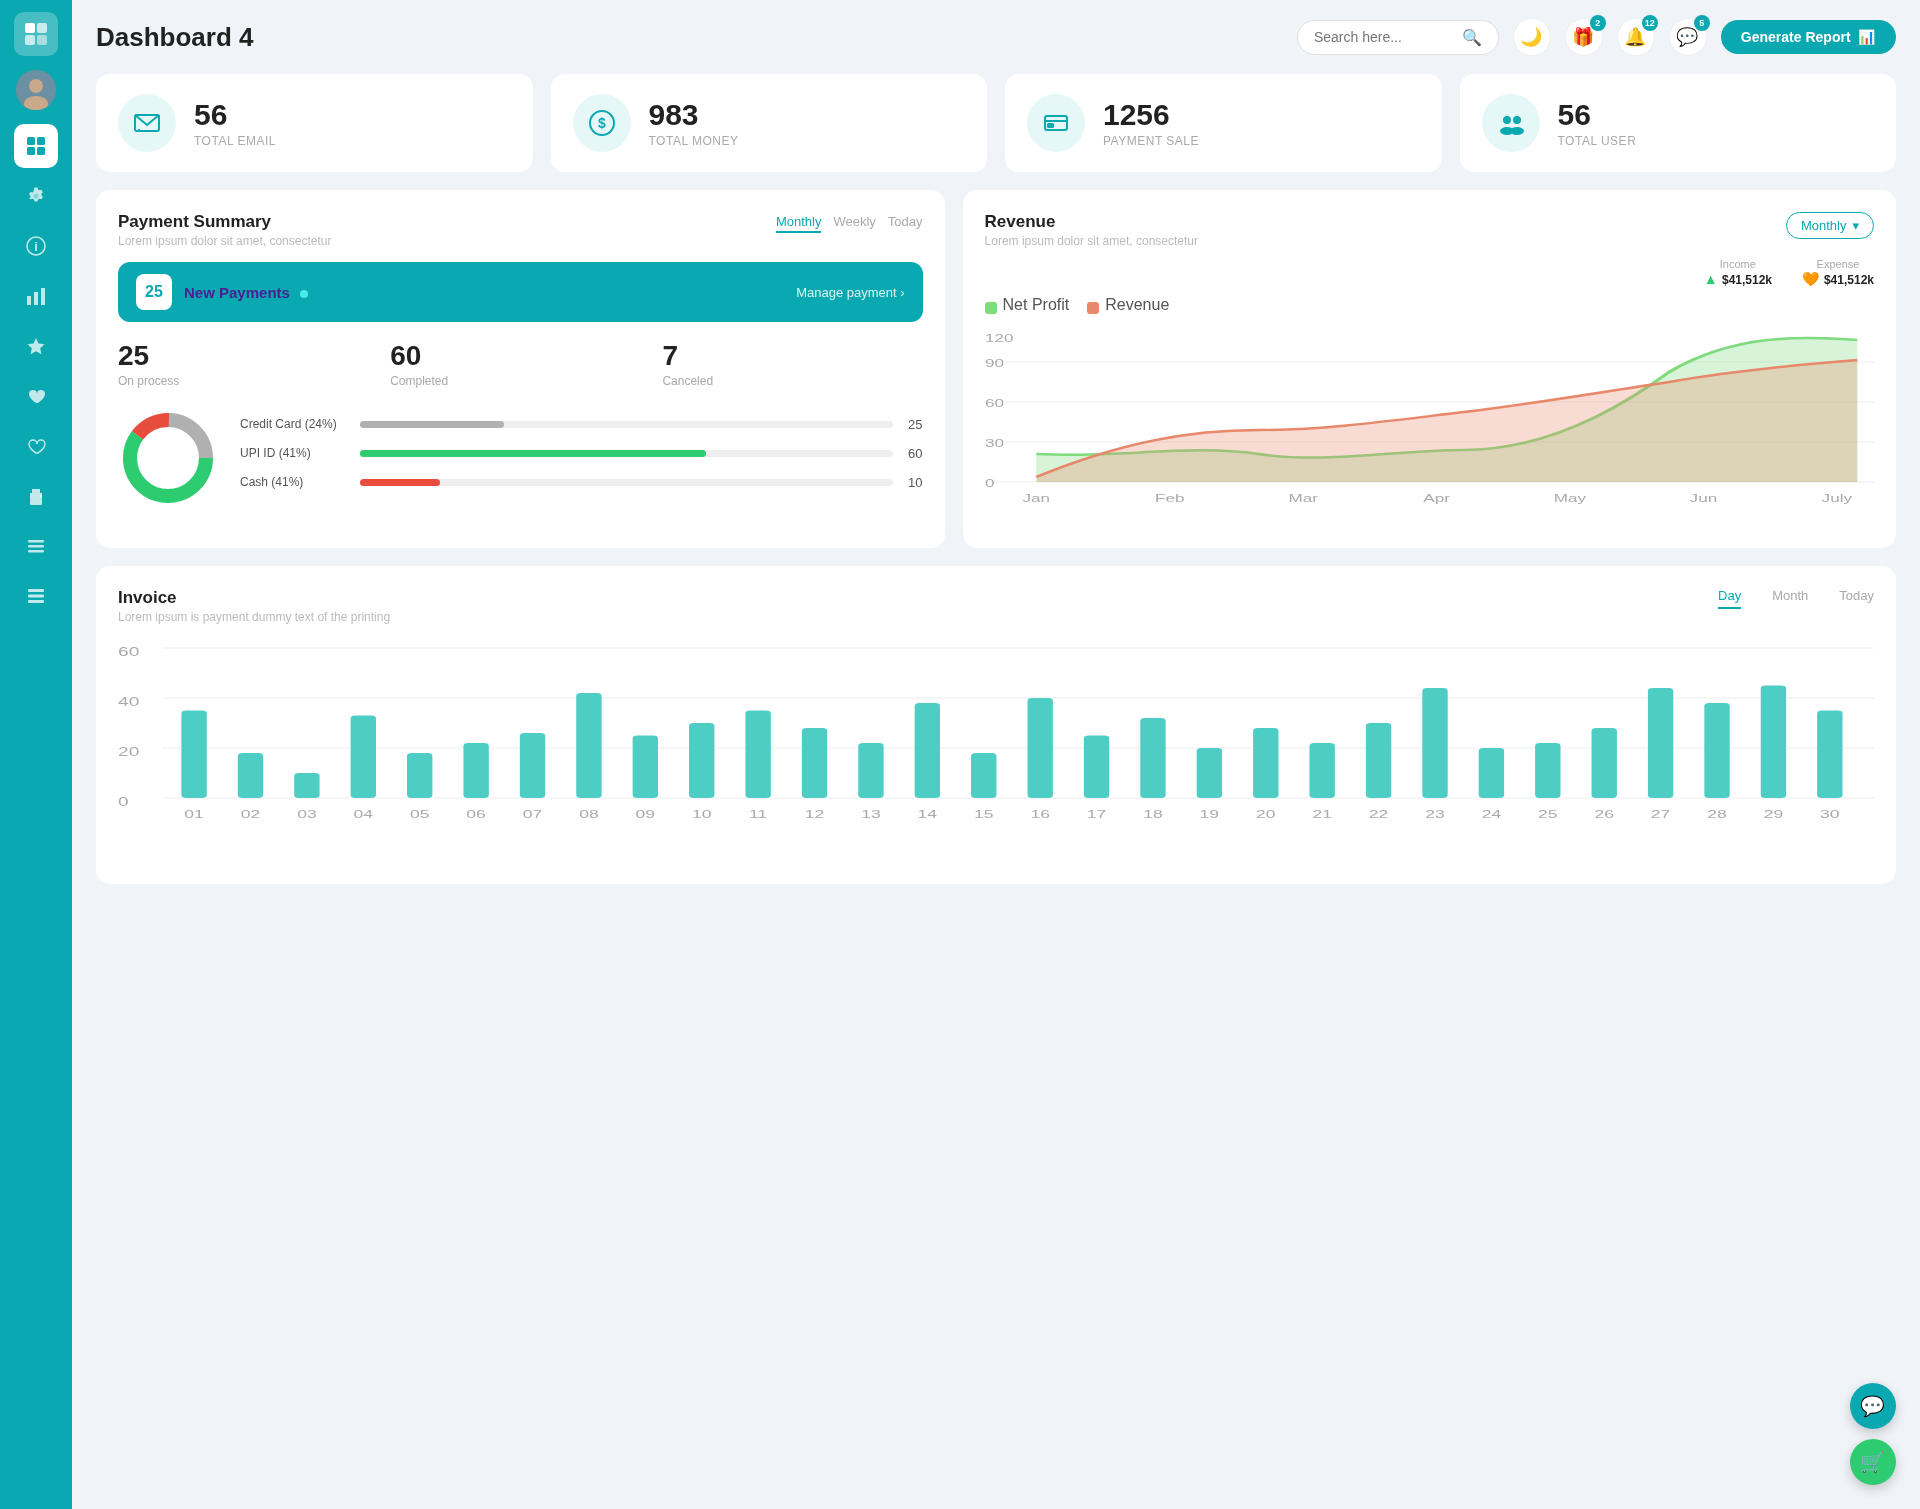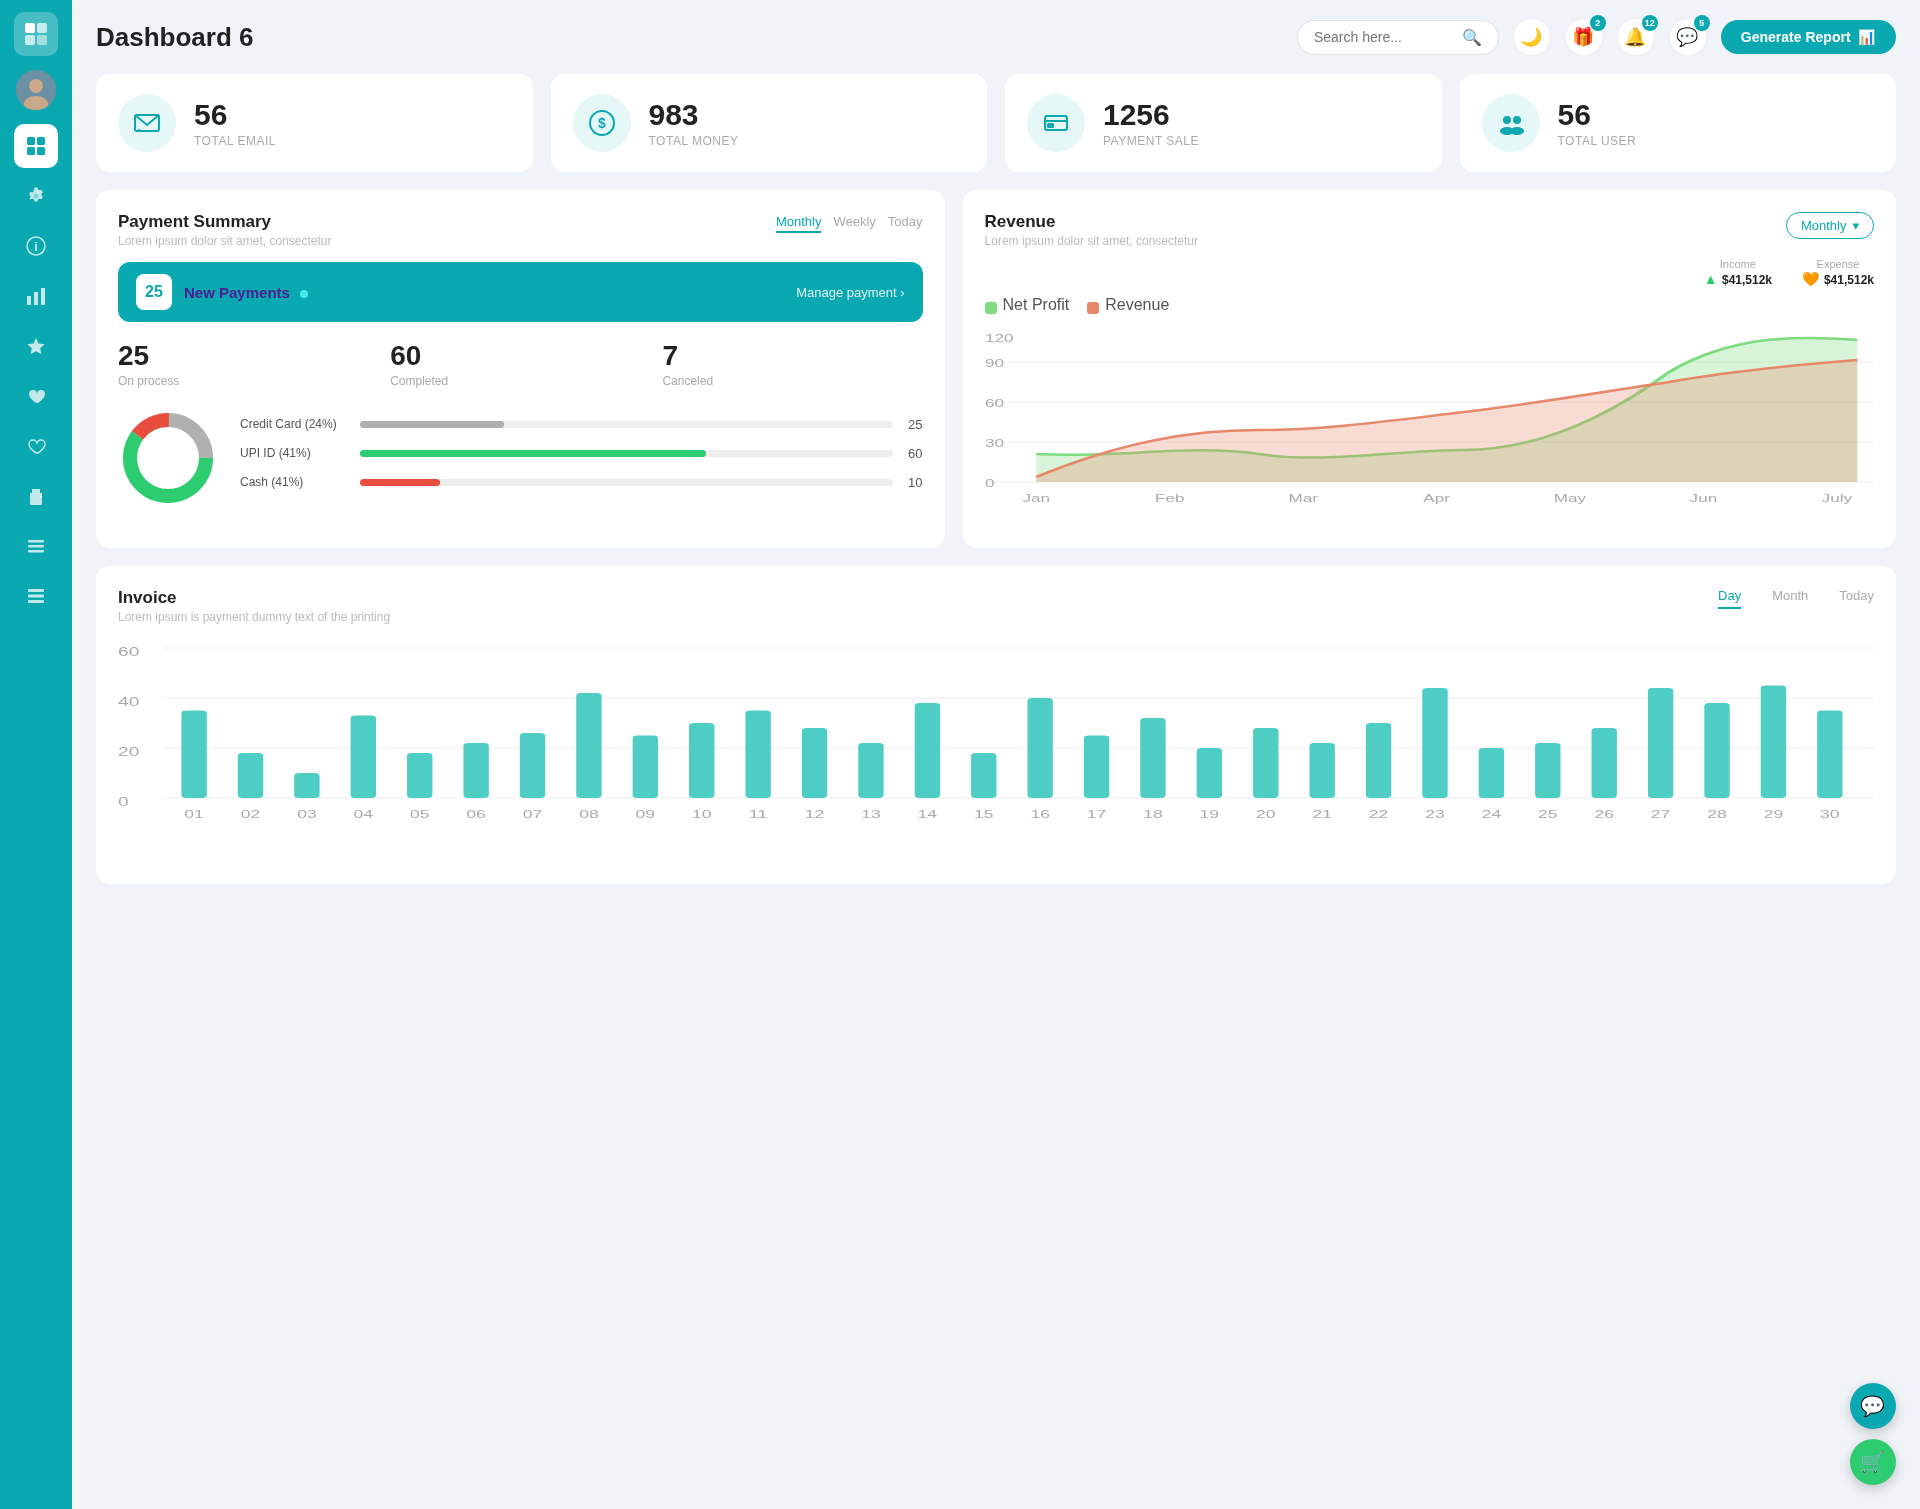--- a/index.html
+++ b/index.html
@@ -262,21 +262,21 @@
       <rect x="2" y="3" width="16" height="3" rx="1"></rect>
         <rect x="2" y="8.5" width="16" height="3" rx="1"></rect>
         <rect x="2" y="14" width="16" height="3" rx="1"></rect>
     </svg>
   </div>
 </nav>
 
 <div class="main">
 
   <div class="header">
-    <h1 class="header-title">Dashboard 6</h1>
+    <h1 class="header-title">Dashboard 4</h1>
     <div class="header-right">
       <div class="search-box">
         <input type="text" placeholder="Search here..." style="">
         <span>🔍</span>
       </div>
       <div class="icon-btn">🌙</div>
       <div class="icon-btn">
         🎁
         <span class="badge">2</span>
       </div>

